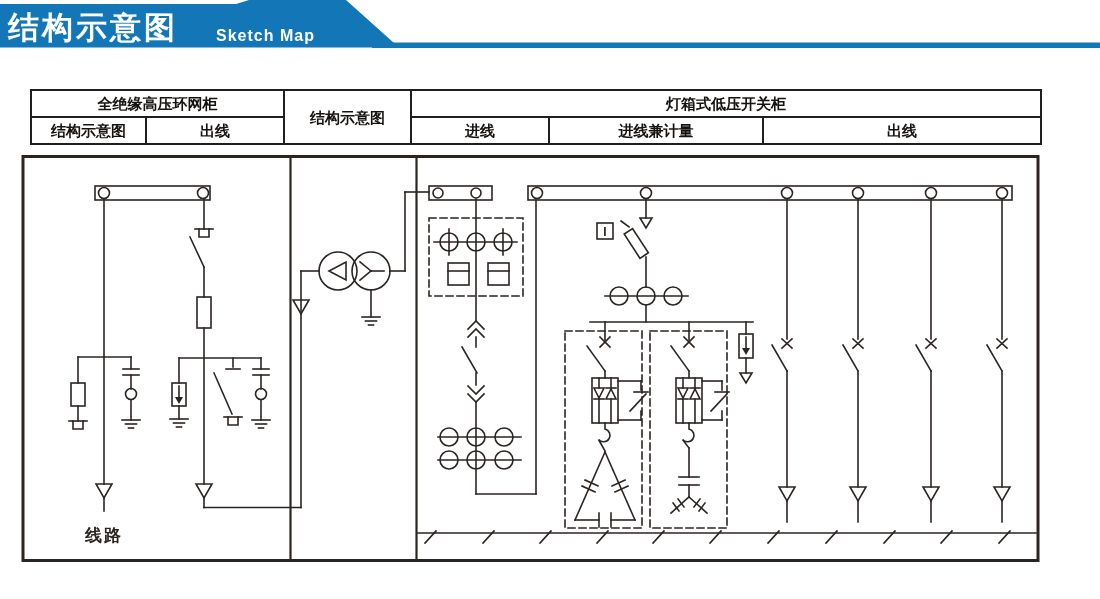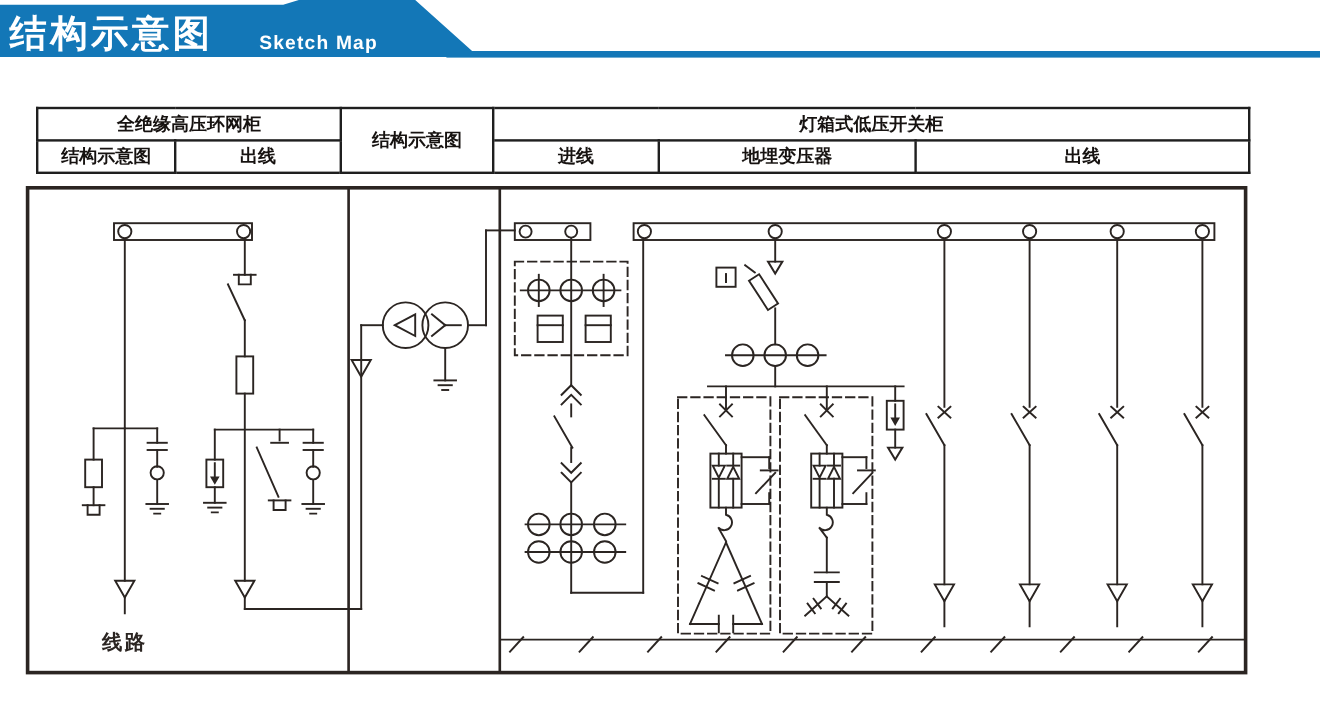--- a/index.html
+++ b/index.html
@@ -54,21 +54,21 @@
   <tbody>
       <tr>
     <td colspan="2">全绝缘高压环网柜</td>
     <td rowspan="2">结构示意图</td>
     <td colspan="3">灯箱式低压开关柜</td>
   </tr>
   <tr>
     <td>结构示意图</td>
     <td>出线</td>
     <td>进线</td>
-    <td>地埋变压器</td>
+    <td>进线兼计量</td>
     <td>出线</td>
   </tr>
 </tbody>
   </table>
 
 <svg class="diagram-svg" width="1100" height="599">
   <defs>
     <g id="gnd">
         <line x1="-9" y1="0" x2="9" y2="0"></line>
         <line x1="-5.5" y1="4" x2="5.5" y2="4"></line>

